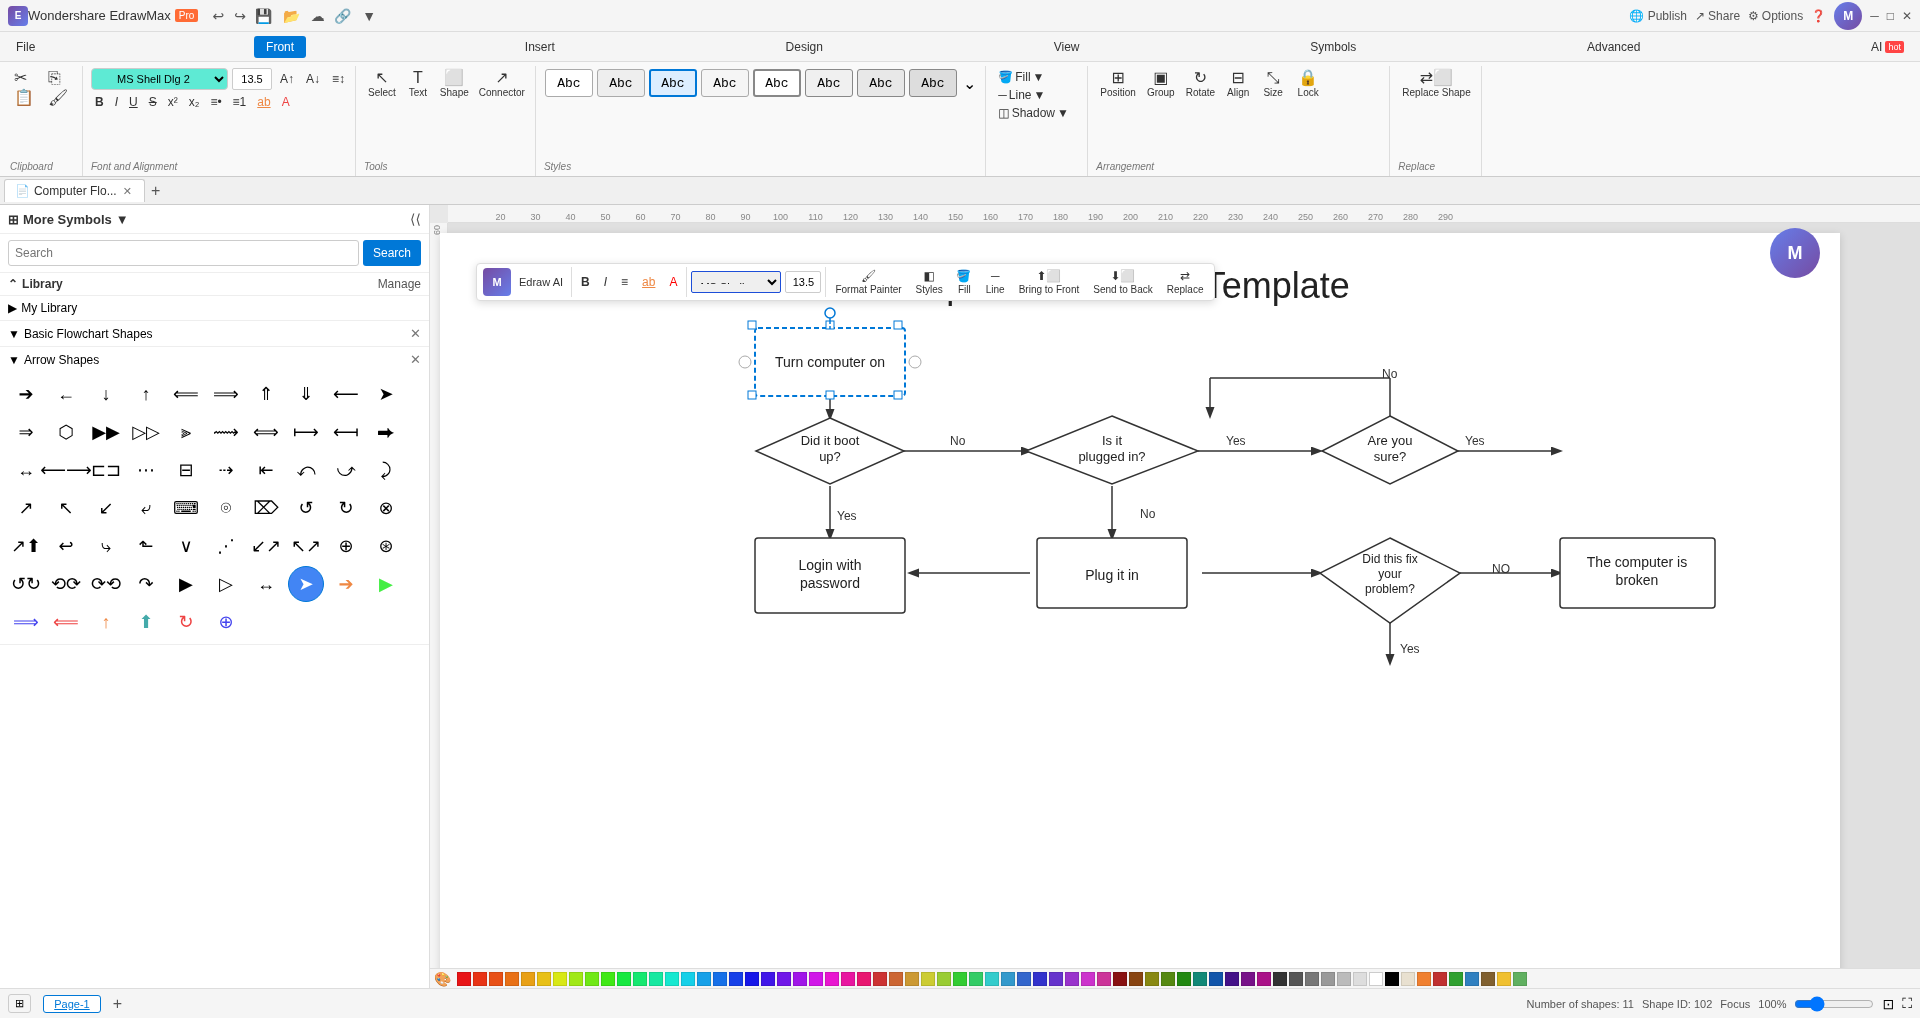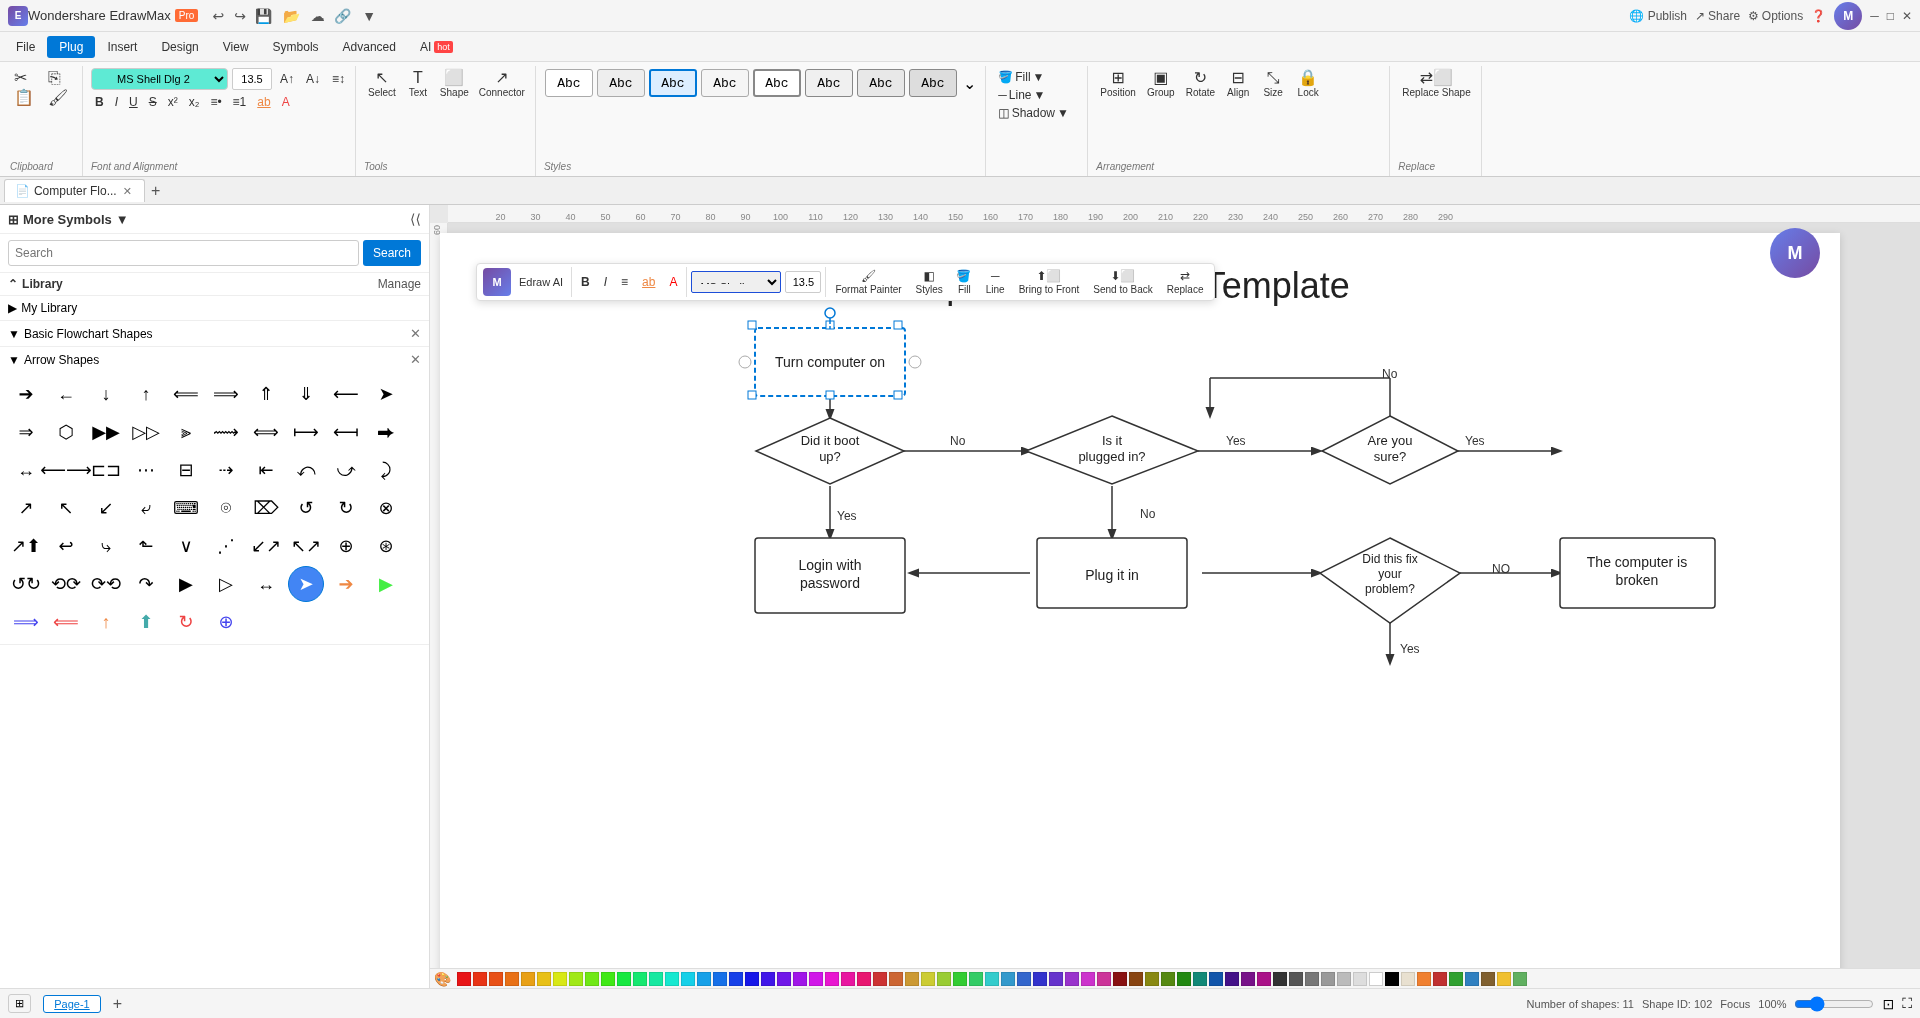--- a/index.html
+++ b/index.html
@@ -18,20 +18,21 @@
     #toolbar-undo button { background: none; border: none; cursor: pointer; font-size: 14px; color: #555; padding: 2px 4px; }
 
     
     #menu-bar {
       height: 30px;
       background: #f5f5f5;
       display: flex;
       align-items: center;
       border-bottom: 1px solid #ddd;
       padding: 0 4px;
+      justify-content: space-between;
     }
     .menu-item {
       padding: 4px 12px;
       cursor: pointer;
       font-size: 12px;
       color: #333;
       border-radius: 3px;
     }
     .menu-item.active { background: #0078d7; color: white; }
     .menu-item.ai-item { display: flex; align-items: center; gap: 3px; }
@@ -466,21 +467,21 @@
     <button>❓</button>
     <div style="width:28px;height:28px;border-radius:50%;background:linear-gradient(135deg,#667eea,#764ba2);display:flex;align-items:center;justify-content:center;color:white;font-size:12px;font-weight:bold;">M</div>
     <button>─</button>
     <button>□</button>
     <button class="close">✕</button>
   </div>
 </div>
 
 <div id="menu-bar">
   <div class="menu-item">File</div>
-  <div class="menu-item active">Plug</div>
+  <div class="menu-item active">Front</div>
   <div class="menu-item">Insert</div>
   <div class="menu-item">Design</div>
   <div class="menu-item">View</div>
   <div class="menu-item">Symbols</div>
   <div class="menu-item">Advanced</div>
   <div class="menu-item ai-item">
     <span>AI</span>
     <span class="hot-badge">hot</span>
   </div>
 </div>

